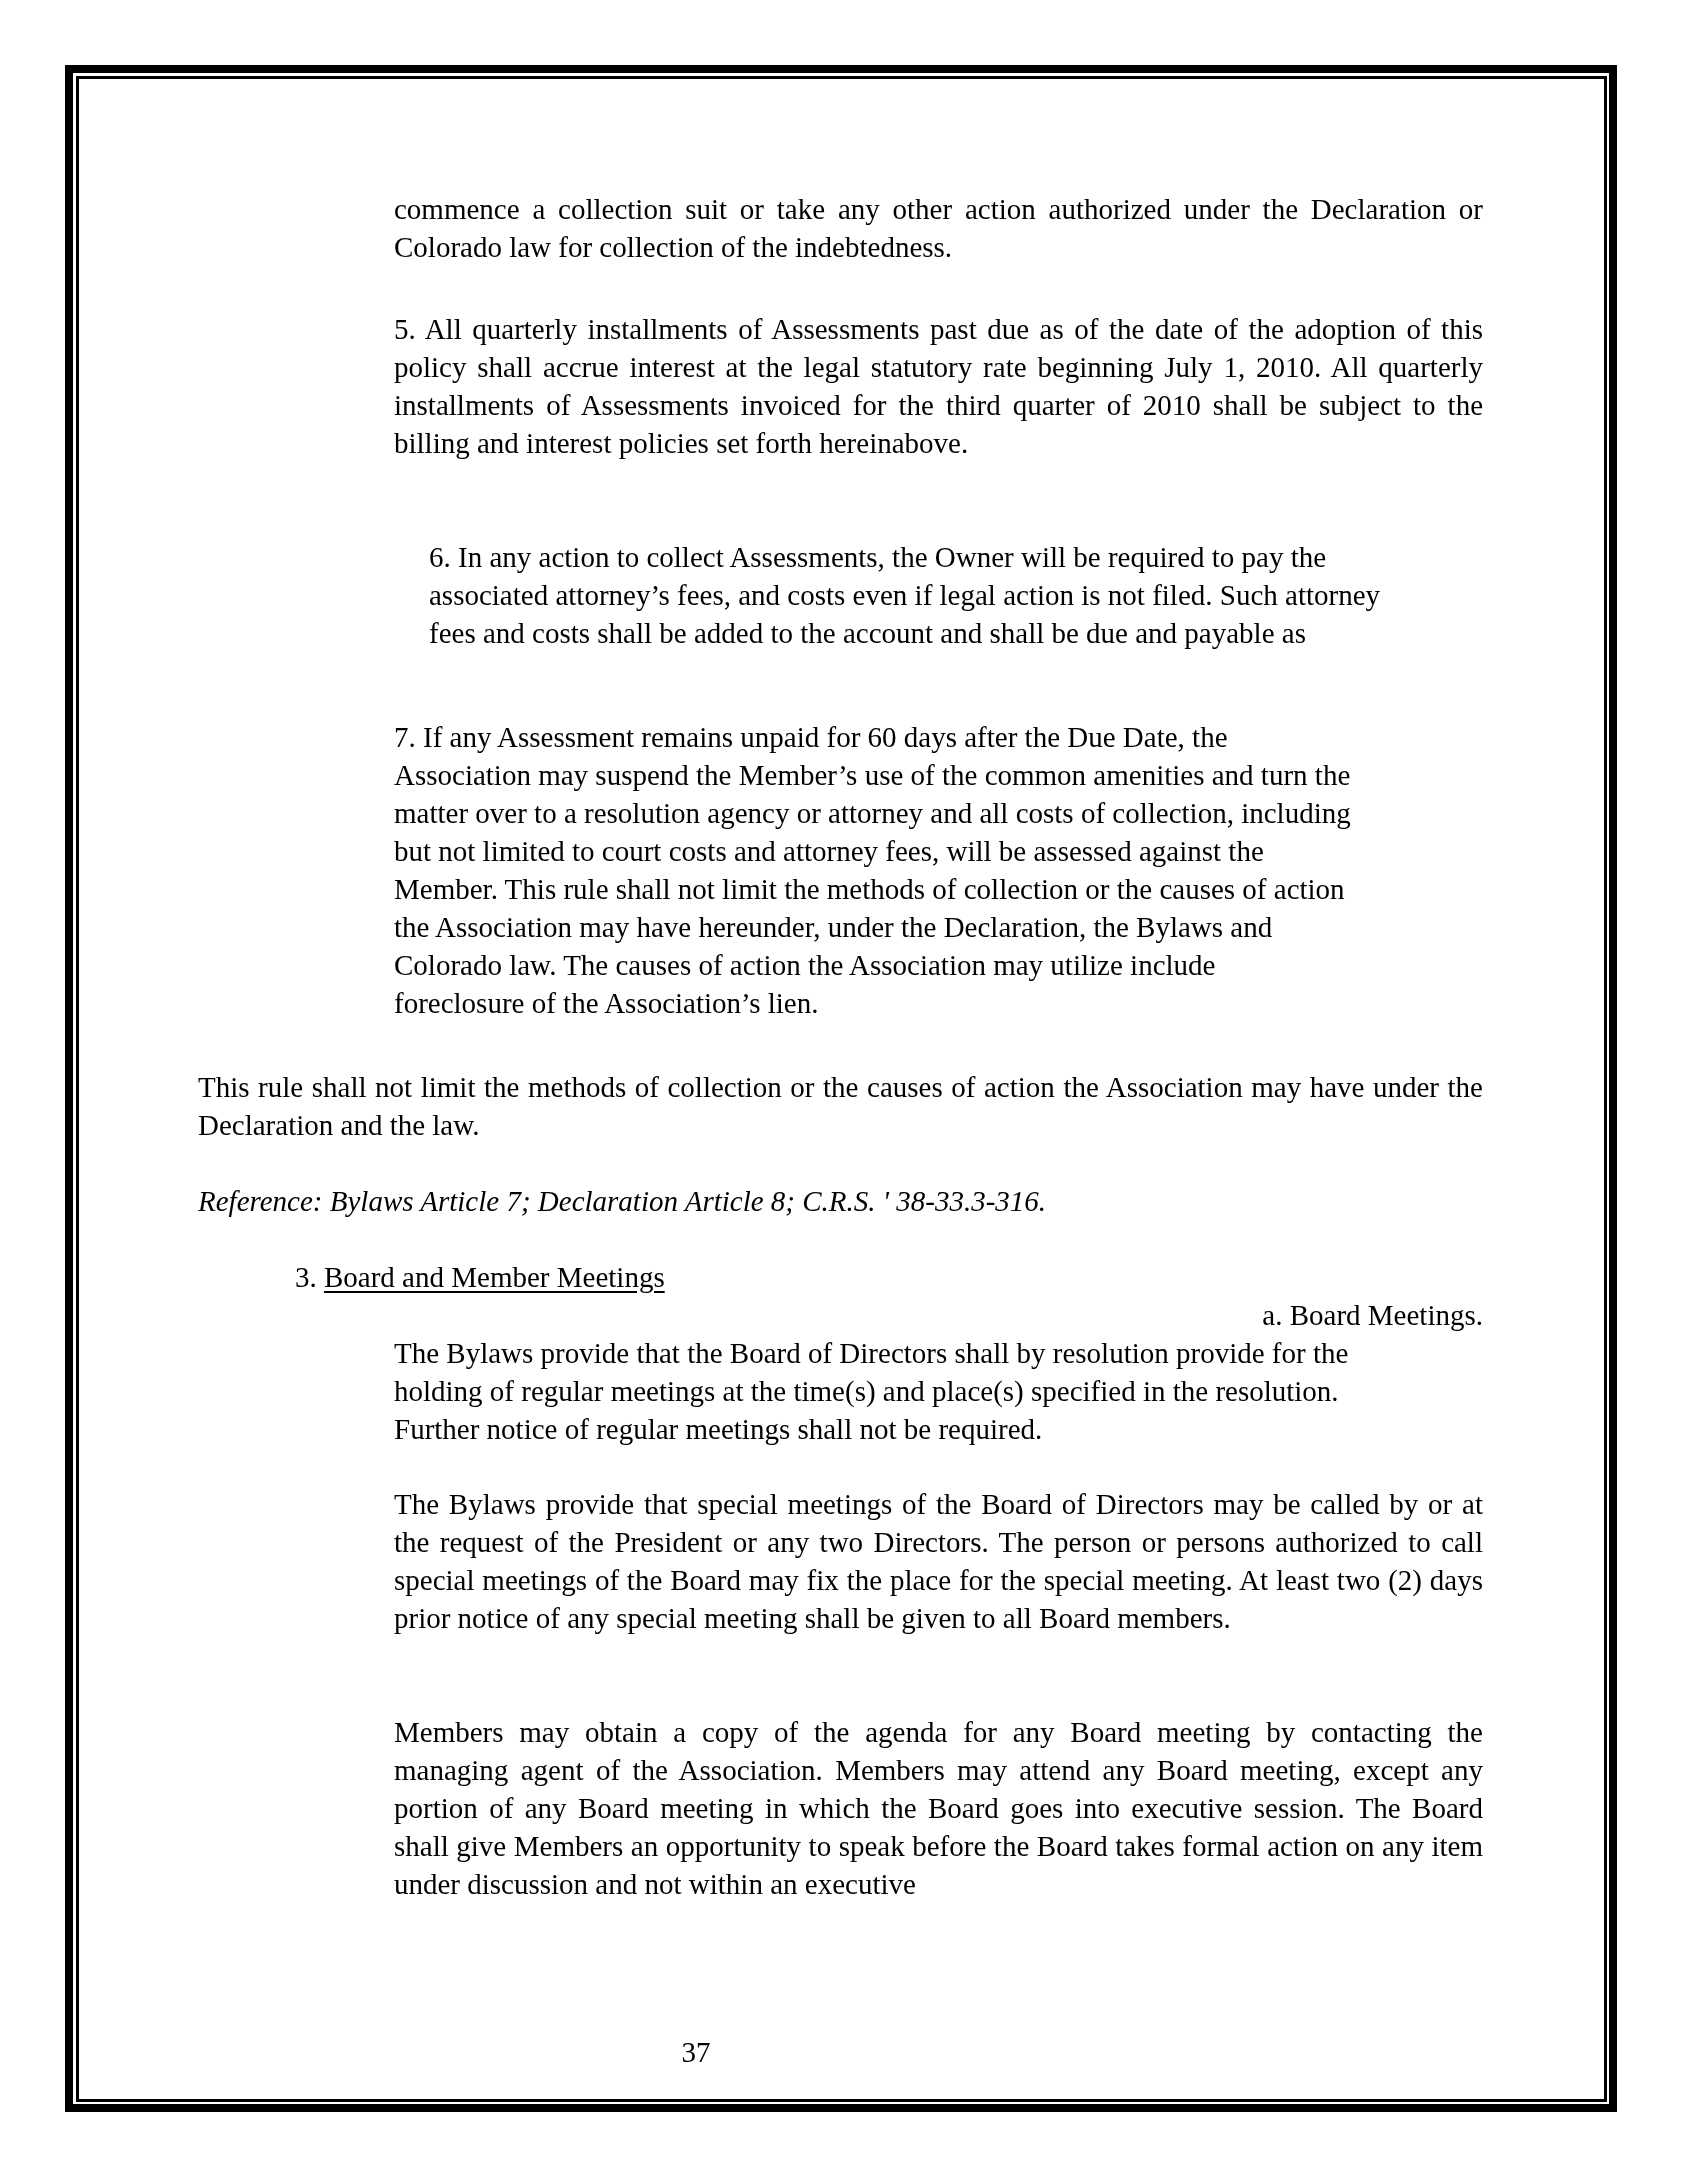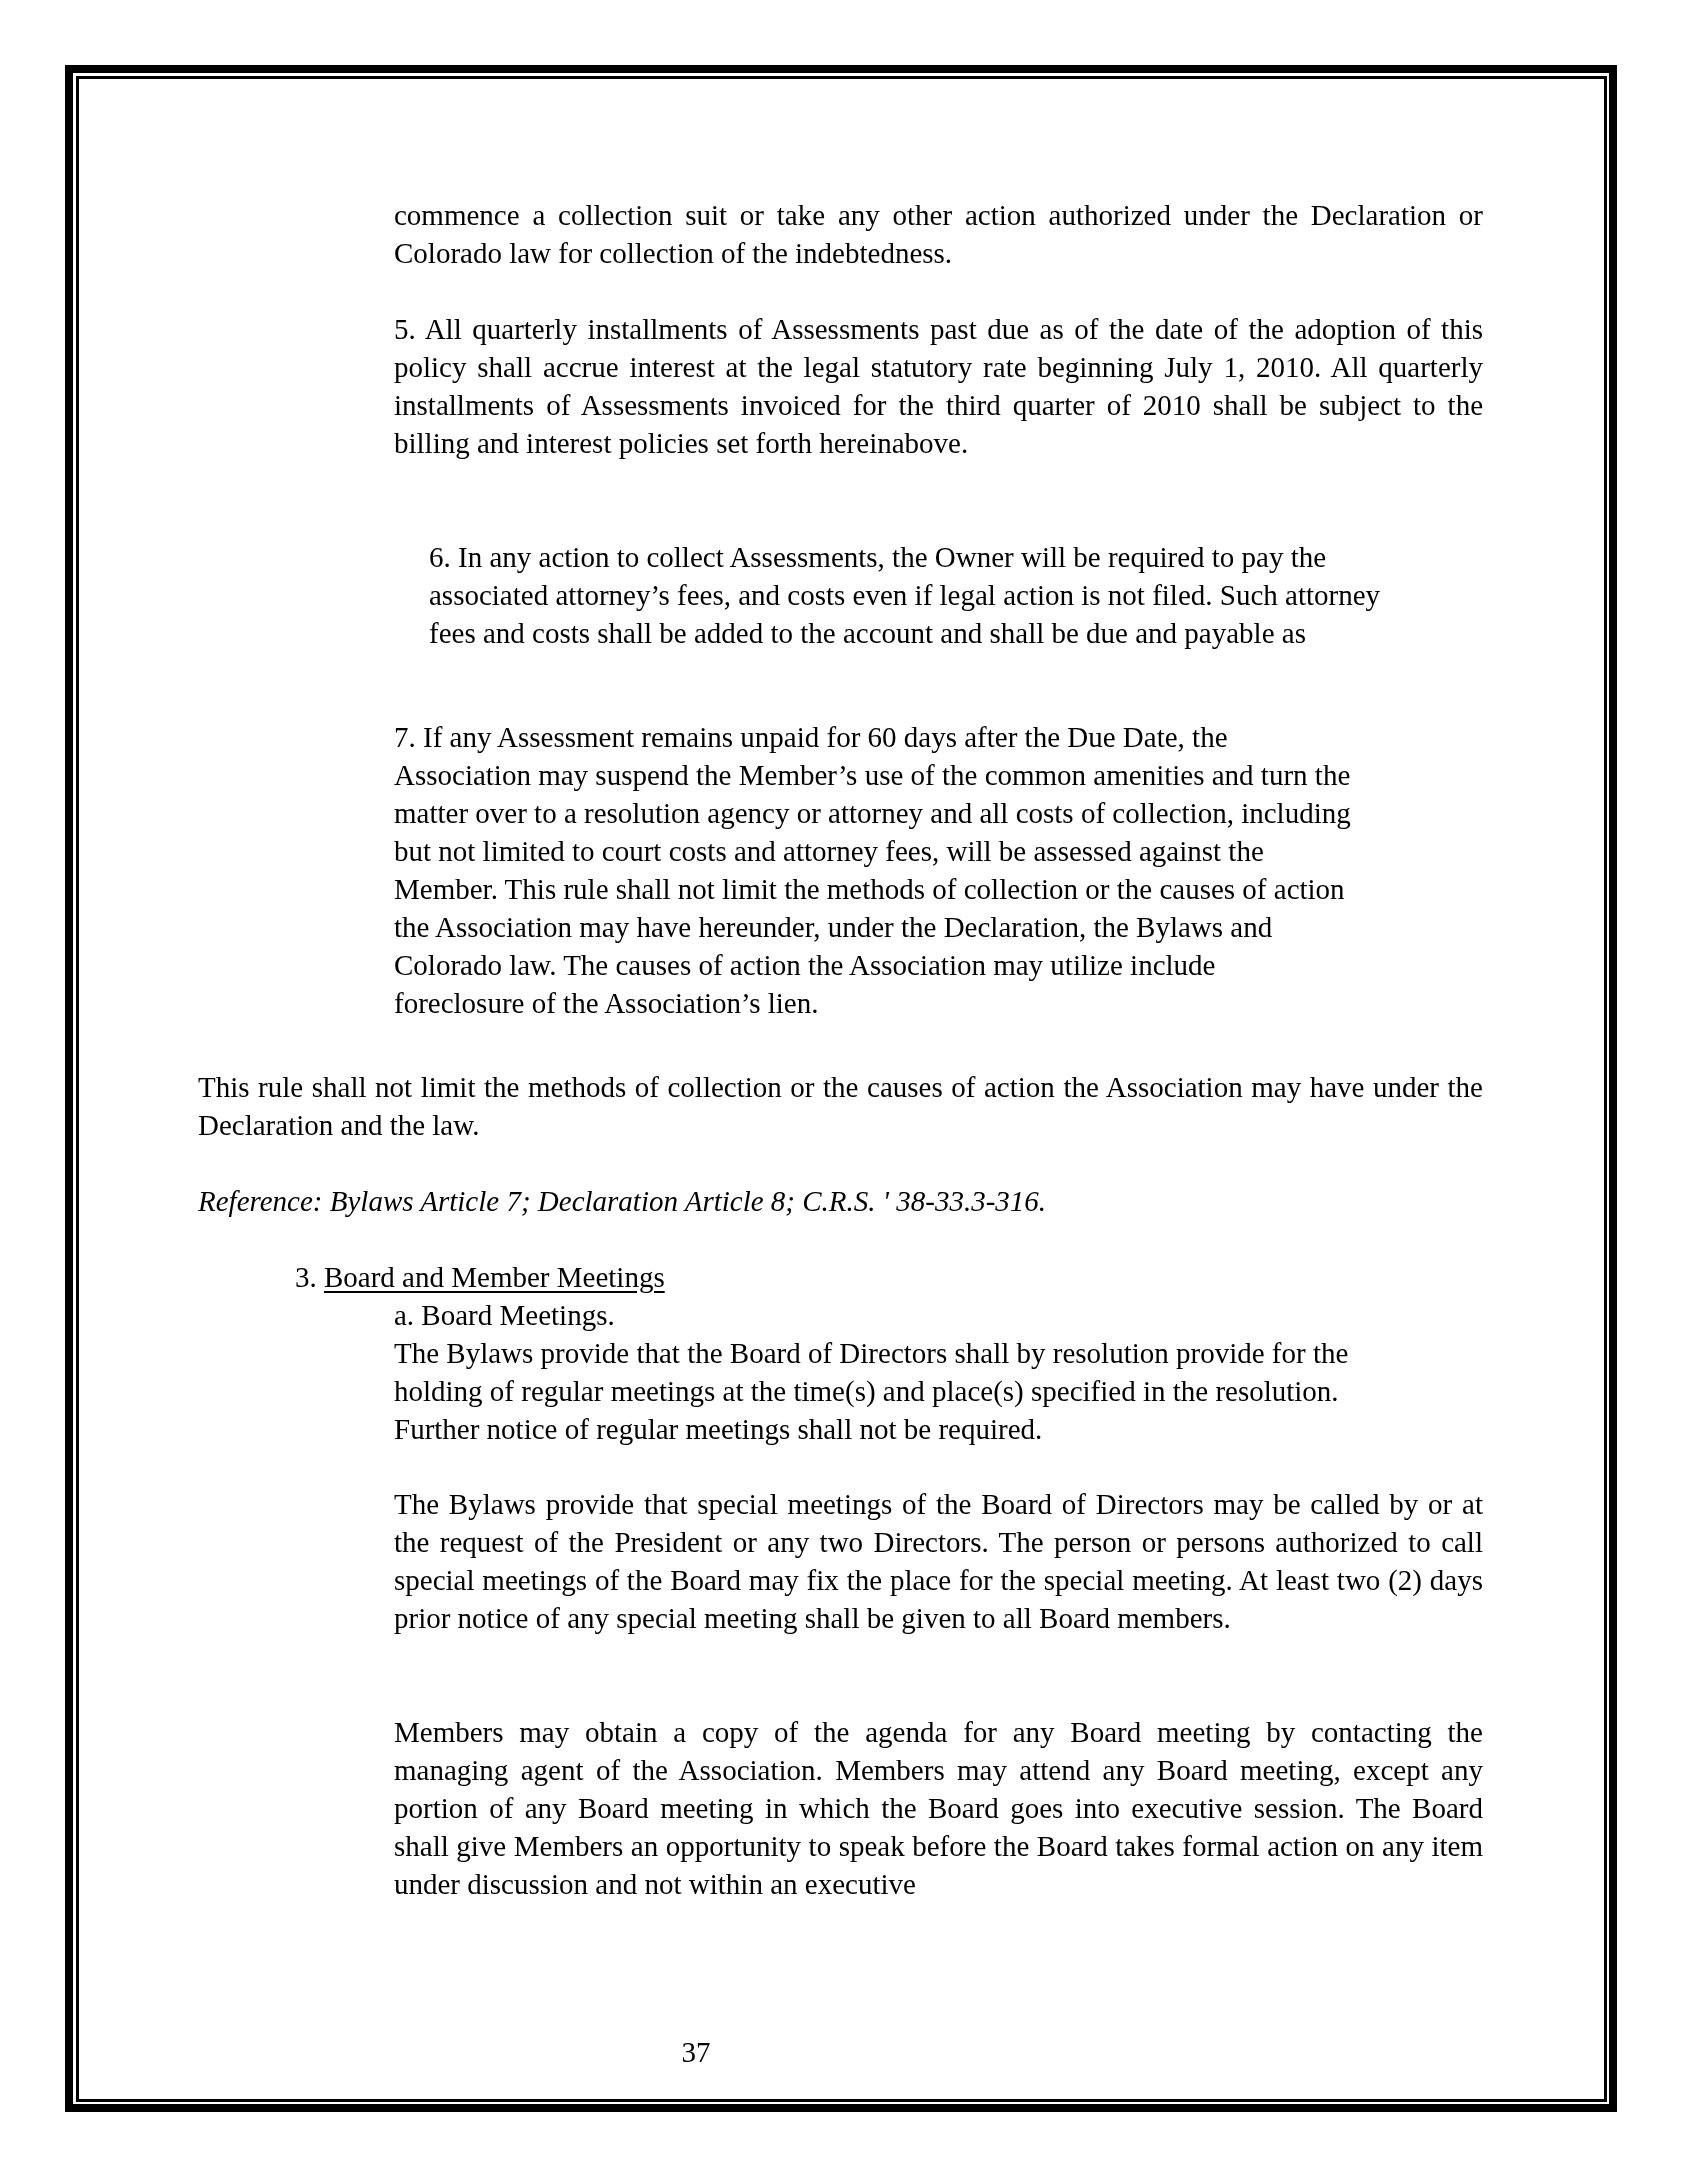--- a/index.html
+++ b/index.html
@@ -20,21 +20,21 @@
   .pagenum { position:absolute; left:0; width:1392px; top:2000px; text-align:center; font-size:29px;margin-top:36px; }
 </style>
 </head>
 <body>
 
 <div class="frame-outer"></div>
 <div class="frame-inner"></div>
 
 <div class="page">
 
-  <div class="p ind just" style="top:196px;">commence a collection suit or take any other action authorized under the Declaration or Colorado law for collection of the indebtedness.</div>
+  <div class="p ind just" style="top:190px;">commence a collection suit or take any other action authorized under the Declaration or Colorado law for collection of the indebtedness.</div>
 
   <div class="p ind just" style="top:310px;">5. All quarterly installments of Assessments past due as of the date of the adoption of this policy shall accrue interest at the legal statutory rate beginning July 1, 2010. All quarterly installments of Assessments invoiced for the third quarter of 2010 shall be subject to the billing and interest policies set forth hereinabove.</div>
 
   <div class="p ind ragged" style="top:538px;margin-left:35px;">
     <div>6.  In any action to collect Assessments, the Owner will be required to pay the</div>
     <div>associated attorney’s fees, and costs even if legal action is not filed. Such attorney</div>
     <div>fees and costs shall be added to the account and shall be due and payable as</div>
   </div>
 
   <div class="p ind ragged" style="top:718px;">
@@ -49,21 +49,21 @@
   </div>
 
   <div class="p full just" style="top:1068px;">This rule shall not limit the methods of collection or the causes of action the Association may have under the Declaration and the law.</div>
 
   <div class="p full ital" style="top:1182px;">Reference: Bylaws Article 7; Declaration Article 8; C.R.S. ' 38-33.3-316.</div>
 
   <div class="p" style="top:1258px; left:295px;">
     <span>3. </span><span class="u">Board and Member Meetings</span>
   </div>
 
-  <div class="p ind" style="top:1296px;">a. Board Meetings.</div>
+  <div class="p ind" style="top:1296px;text-align:right;">a. Board Meetings.</div>
 
   <div class="p ind ragged" style="top:1334px;">
     <div>The Bylaws provide that the Board of Directors shall by resolution provide for the</div>
     <div>holding of regular meetings at the time(s) and place(s) specified in the resolution.</div>
     <div>Further notice of regular meetings shall not be required.</div>
   </div>
 
   <div class="p ind just" style="top:1485px;">The Bylaws provide that special meetings of the Board of Directors may be called by or at the request of the President or any two Directors. The person or persons authorized to call special meetings of the Board may fix the place for the special meeting. At least two (2) days prior notice of any special meeting shall be given to all Board members.</div>
 
   <div class="p ind just" style="top:1713px;">Members may obtain a copy of the agenda for any Board meeting by contacting the managing agent of the Association. Members may attend any Board meeting, except any portion of any Board meeting in which the Board goes into executive session. The Board shall give Members an opportunity to speak before the Board takes formal action on any item under discussion and not within an executive</div>

